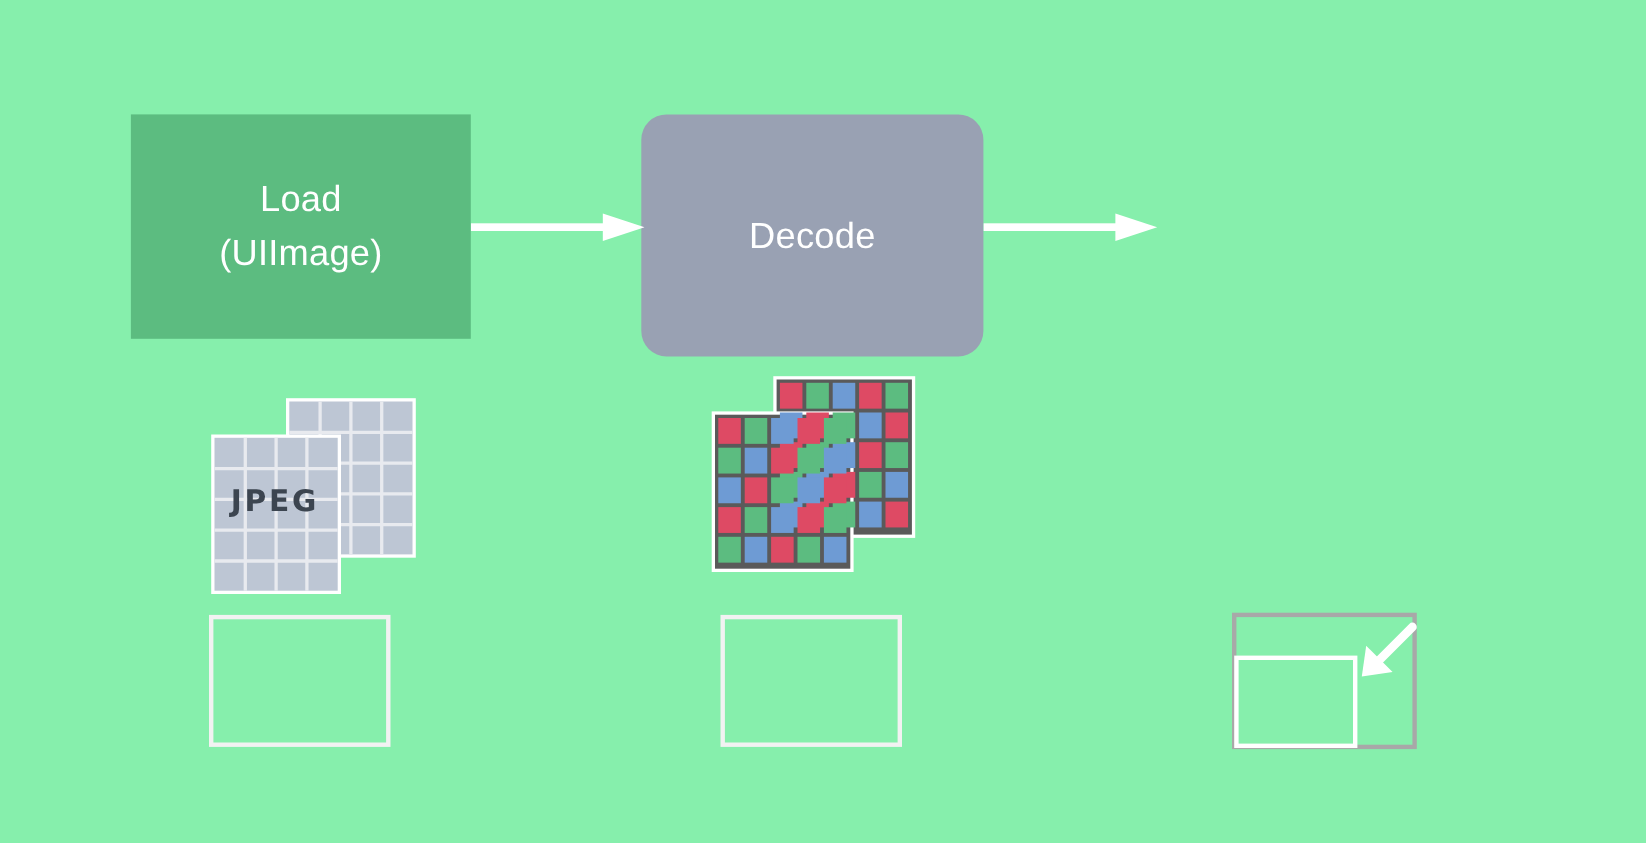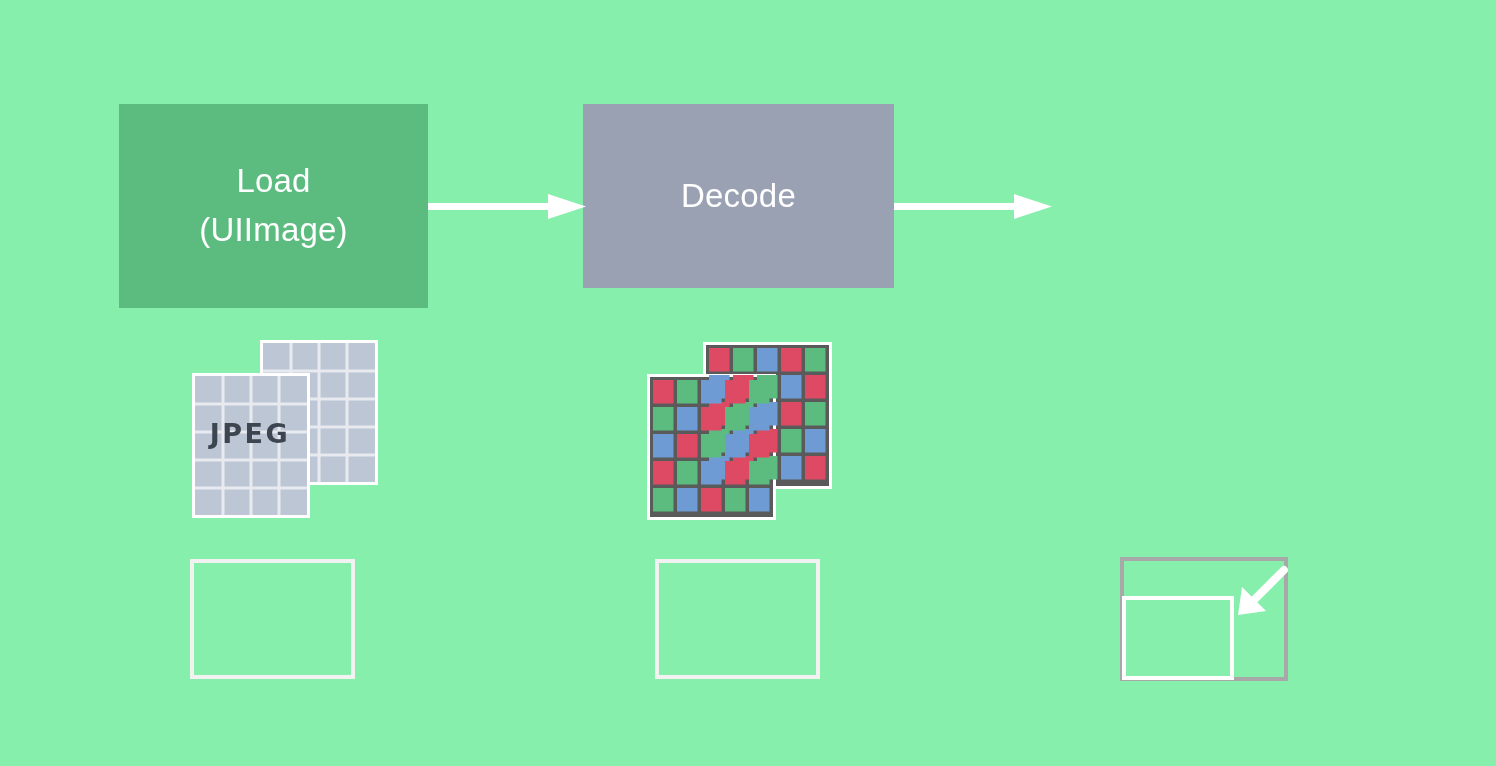--- a/index.html
+++ b/index.html
@@ -32,36 +32,36 @@
     color: #ffffff;
     font-size: 33px;
     line-height: 1.48;
     font-weight: 400;
     letter-spacing: 0.2px;
   }
   .stage-box .label-lines {
     white-space: pre-line;
   }
   #box-load   { left: 119px; top: 104px; width: 309px; height: 204px; background: #5CBC80; }
-  #box-decode { left: 583px; top: 104px; width: 311px; height: 184px; background: #99A1B3; }
+  #box-decode { left: 583px; top: 104px; width: 311px; height: 220px; background: #99A1B3; border-radius: 23px; }
   #box-render { left: 1049px; top: 104px; width: 309px; height: 204px; background: #AE95DE; }
 
   
   .connector {
     position: absolute;
     height: 40px;
     top: 186px;
   }
   #arrow-1 { left: 428px; width: 158px; }
   #arrow-2 { left: 894px; width: 158px; }
   .connector svg { display: block; width: 100%; height: 100%; }
 
   
   .icon-wrap { position: absolute; }
-  #jpeg-icon { left: 192px; top: 340px; width: 200px; height: 178px; }
+  #jpeg-icon { left: 192px; top: 362px; width: 200px; height: 178px; }
   #rgb-icon  { left: 647px; top: 342px; width: 185px; height: 178px; }
   .icon-wrap svg { display: block; width: 100%; height: 100%; overflow: visible; }
 
   .jpeg-text {
     font-family: "DejaVu Sans", sans-serif;
     font-size: 27px;
     font-weight: bold;
     letter-spacing: 2.5px;
     fill: #3C4550;
   }

